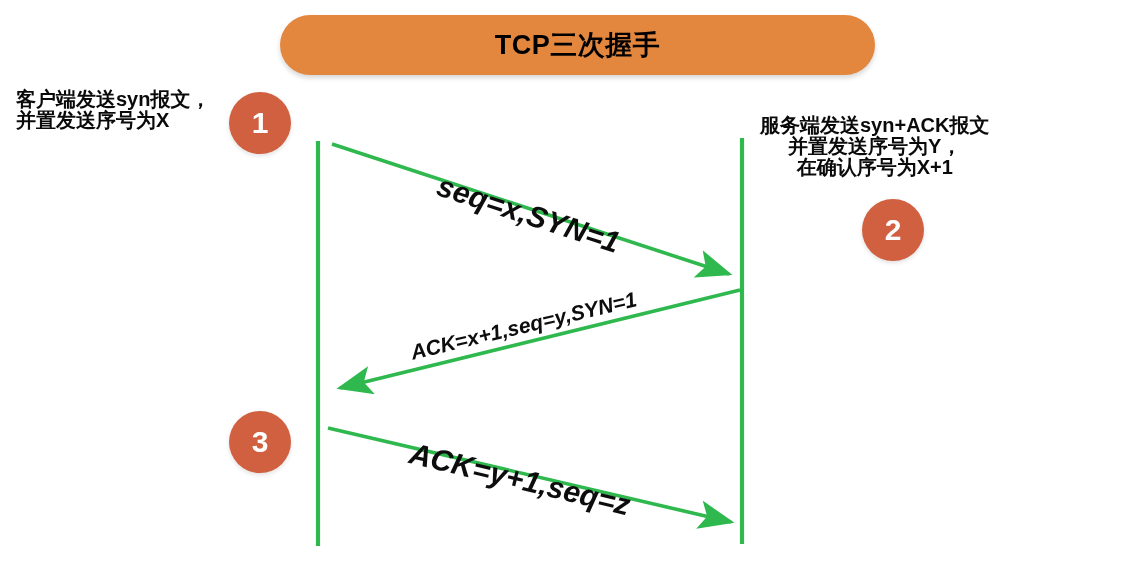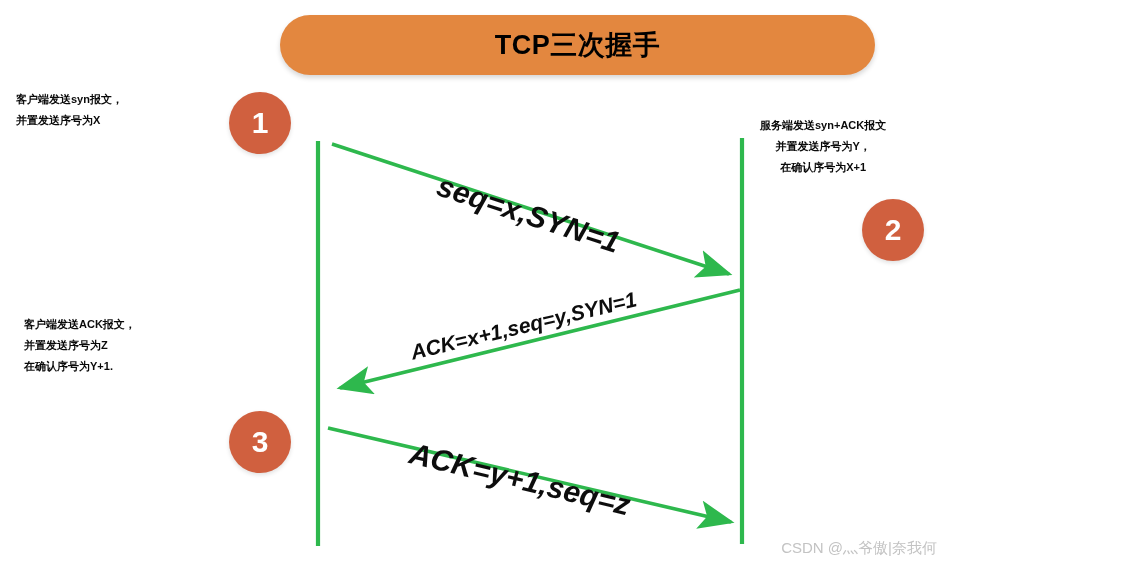--- a/index.html
+++ b/index.html
@@ -61,21 +61,21 @@
     box-shadow: 0 2px 4px rgba(0,0,0,0.12);
   }
   #badge-1 { left: 229px; top: 92px; }
   #badge-2 { left: 862px; top: 199px; }
   #badge-3 { left: 229px; top: 411px; }
 
   
   .note {
     position: absolute;
     color: #0a0a0a;
-    font-size: 11px;
+    font-size: 20px;
     font-weight: bold;
     line-height: 21px;
     white-space: nowrap;
   }
   #note-client-syn { left: 16px; top: 89px; }
   #note-client-ack { left: 24px; top: 314px; }
   #note-server-synack { left: 760px; top: 115px; text-align: center; }
 
   
   #diagram {
@@ -161,18 +161,16 @@
     <span>1</span>
   </div>
   <div class="badge" id="badge-2">
     <span>2</span>
   </div>
   <div class="badge" id="badge-3">
     <span>3</span>
   </div>
 
   <div class="note" id="note-client-syn">客户端发送syn报文，<br>并置发送序号为X</div>
-  <div class="note" id="note-client-ack">客户端发送ACK报文，<br>并置发送序号为Z<br>在确认序号为Y+1.</div>
   <div class="note" id="note-server-synack">服务端发送syn+ACK报文<br>并置发送序号为Y，<br>在确认序号为X+1</div>
 
-  <div class="watermark">CSDN @灬爷傲|奈我何</div>
 
 </div>
 
 </body></html>

